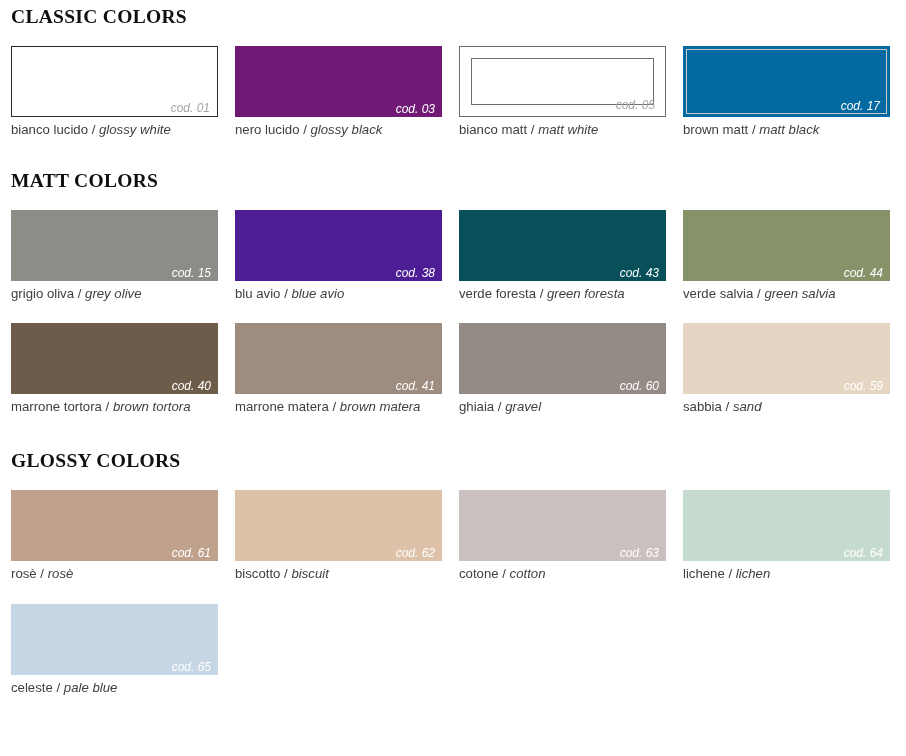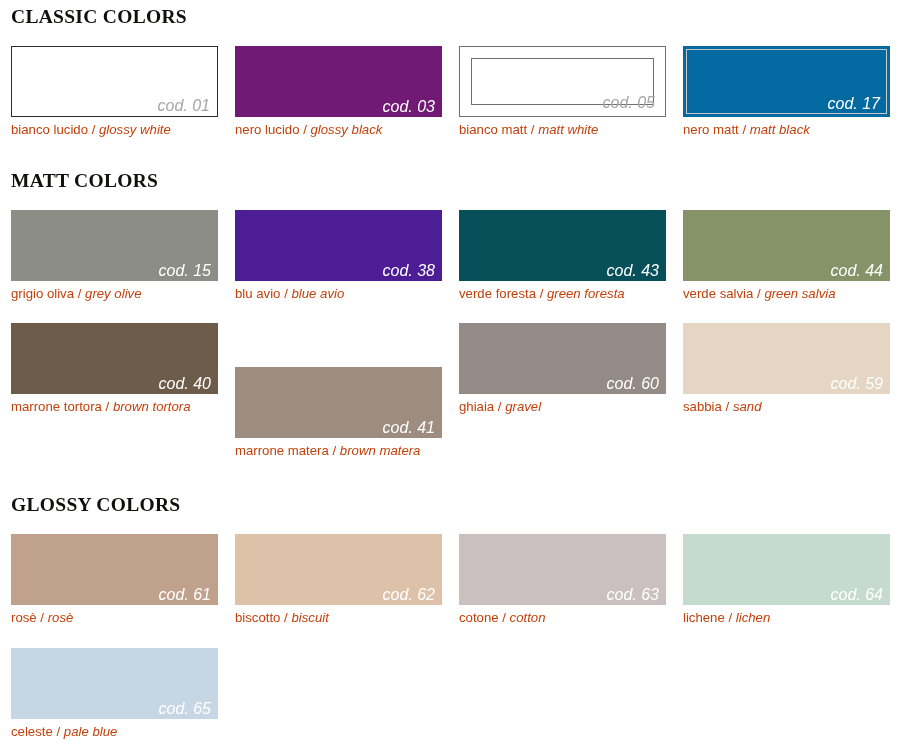--- a/index.html
+++ b/index.html
@@ -49,21 +49,21 @@
     width: 207px;
     height: 71px;
     display: block;
   }
   .swatch .cod {
     position: absolute;
     right: 7px;
     bottom: 2px;
     font-family: "Liberation Sans", sans-serif;
     font-style: italic;
-    font-size: 16px;
+    font-size: 12px;
     line-height: 1;
     color: #ffffff;
     white-space: nowrap;
   }
   
   .swatch.framed-light {
     border: 1px solid #2b2b2b;
     background-clip: padding-box;
   }
   .swatch.framed-light .cod {
@@ -97,21 +97,21 @@
     border: 1px solid #c9c9c9;
   }
   .swatch.matt-dark .cod {
     right: 10px;
     bottom: 5px;
   }
   .caption {
     font-family: "Liberation Sans", sans-serif;
     font-size: 13.2px;
     line-height: 1.45;
-    color: #c2410c;
+    color: #404040;
     padding-top: 3px;
     white-space: nowrap;
   }
   .caption .en {
     font-style: italic;
   }
   
   .sec-classic { padding-top: 6px; }
   .sec-classic .section-title { margin-bottom: 18px; }
   .sec-matt { padding-top: 31px; }
@@ -145,21 +145,21 @@
               <div class="inner"></div>
               <span class="cod">cod. 05</span>
             </div>
             <div class="caption"><span class="it">bianco matt</span><span> / </span><span class="en">matt white</span></div>
           </div>
           <div class="cell">
             <div class="swatch matt-dark" style="background: #0369a1;">
               <div class="inner"></div>
               <span class="cod">cod. 17</span>
             </div>
-            <div class="caption"><span class="it">nero matt</span><span> / </span><span class="en">matt black</span></div>
+            <div class="caption"><span class="it">brown matt</span><span> / </span><span class="en">matt black</span></div>
           </div>
         </div>
       </div>
       <div class="section sec-matt">
         <h2 class="section-title">MATT COLORS</h2>
         <div class="swatch-grid">
           <div class="cell">
             <div class="swatch" style="background: rgb(141, 141, 136);">
               <span class="cod">cod. 15</span>
             </div>
@@ -186,21 +186,21 @@
         </div>
         <div class="row-gap"></div>
         <div class="swatch-grid">
           <div class="cell">
             <div class="swatch" style="background: rgb(110, 92, 75);">
               <span class="cod">cod. 40</span>
             </div>
             <div class="caption"><span class="it">marrone tortora</span><span> / </span><span class="en">brown tortora</span></div>
           </div>
           <div class="cell">
-            <div class="swatch" style="background: rgb(157, 140, 128); margin-top: 44px;">
+            <div class="swatch" style="background: rgb(157, 140, 128);">
               <span class="cod">cod. 41</span>
             </div>
             <div class="caption"><span class="it">marrone matera</span><span> / </span><span class="en">brown matera</span></div>
           </div>
           <div class="cell">
             <div class="swatch" style="background: rgb(148, 138, 134);">
               <span class="cod">cod. 60</span>
             </div>
             <div class="caption"><span class="it">ghiaia</span><span> / </span><span class="en">gravel</span></div>
           </div>

